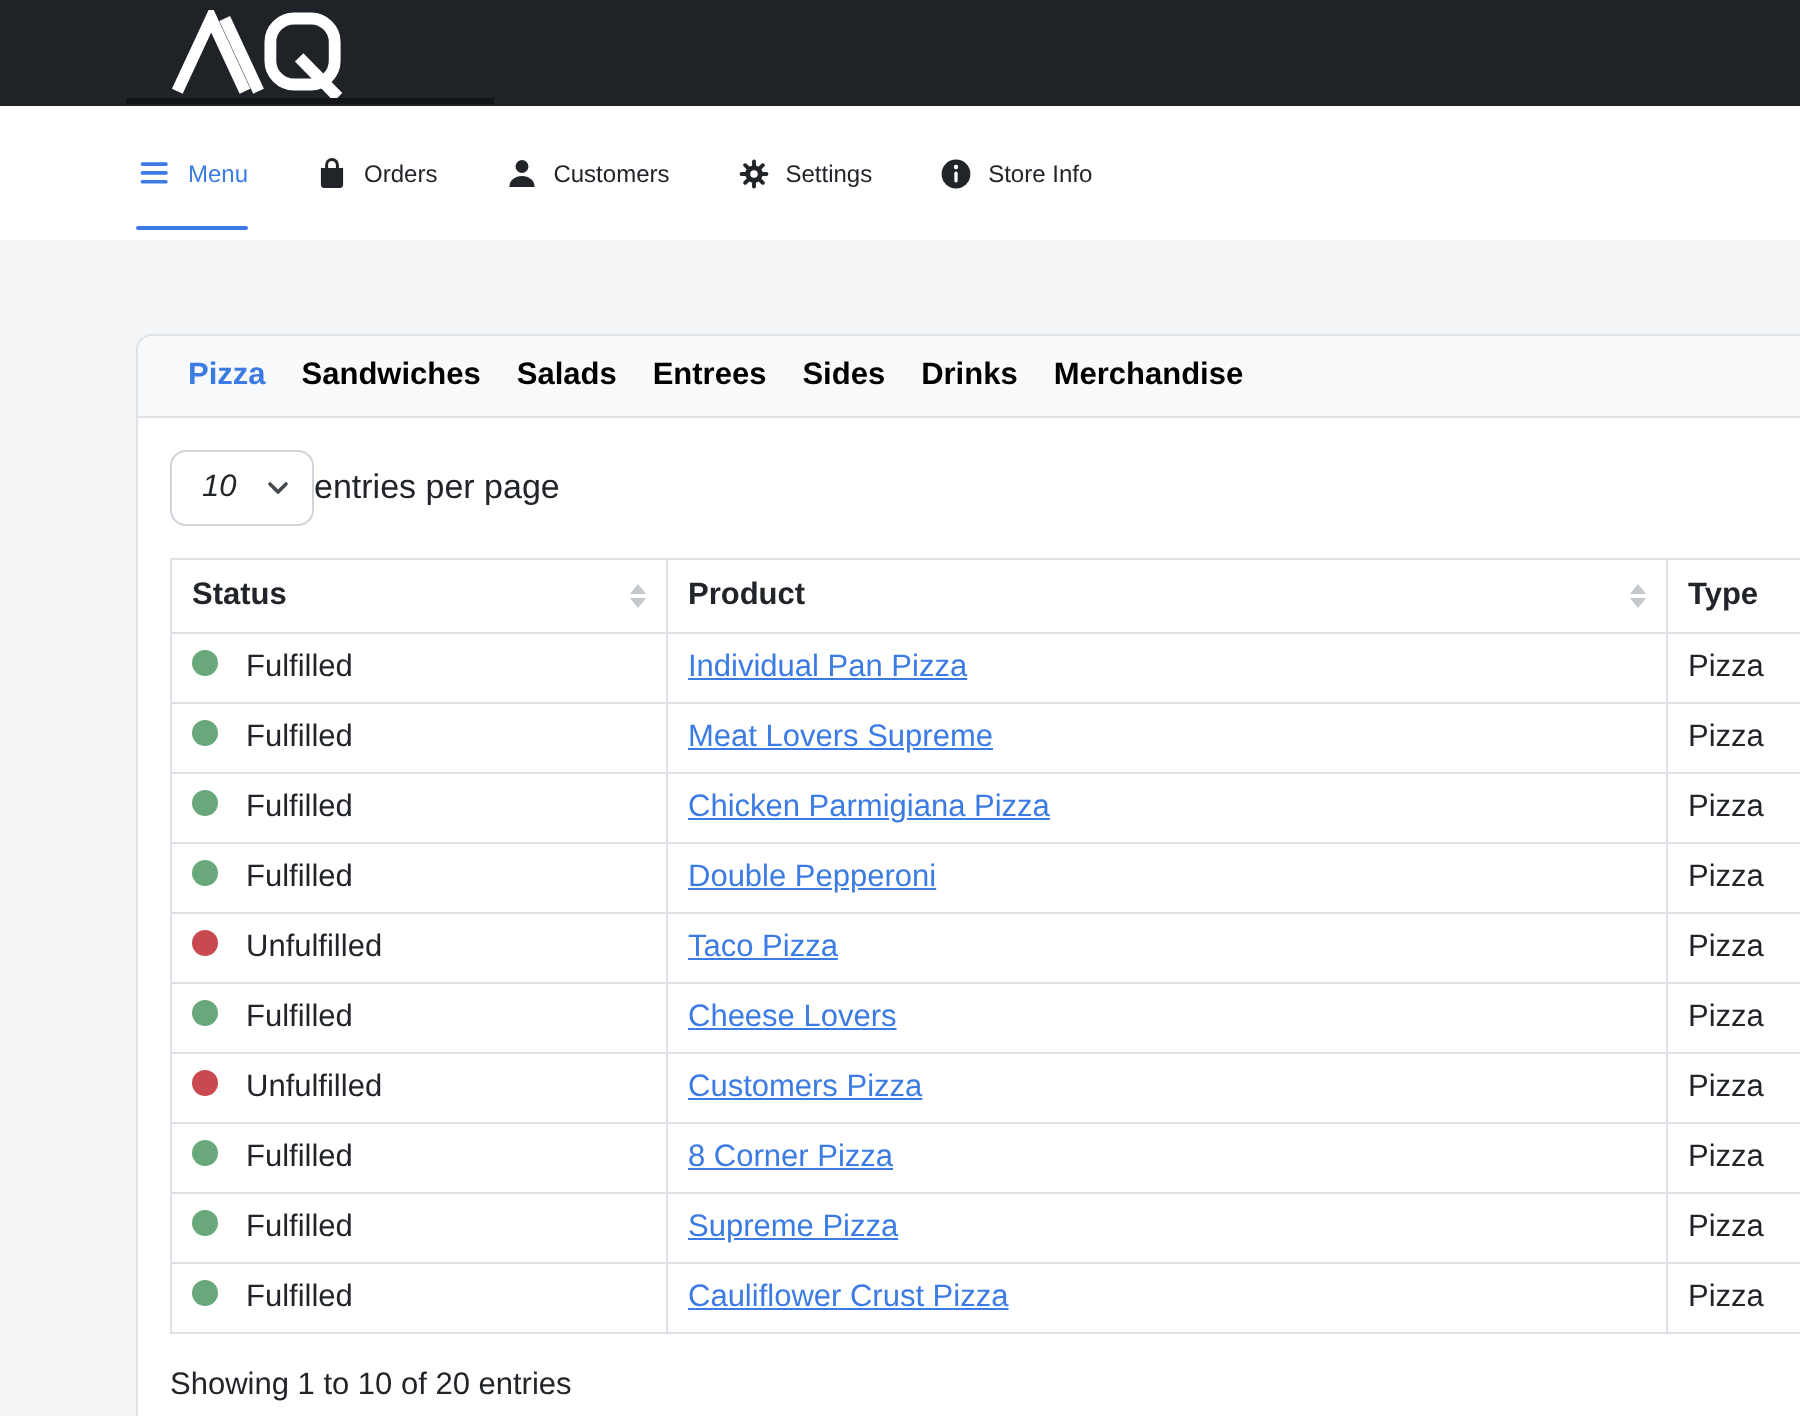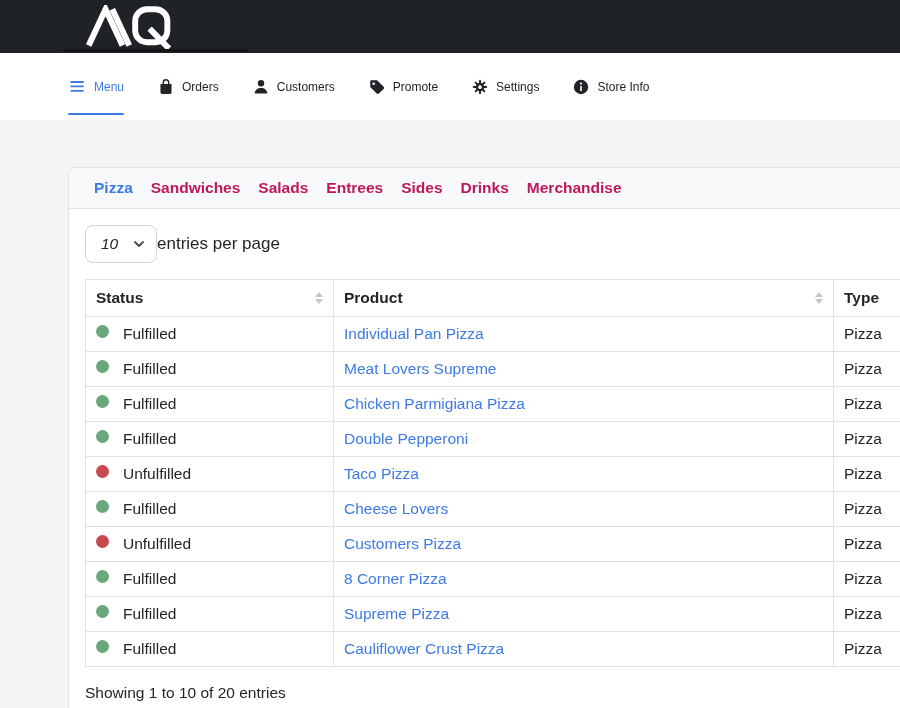--- a/index.html
+++ b/index.html
@@ -19,39 +19,39 @@
   .nav-item { display:flex; align-items:center; gap:7px; font-size:12px; color:#212529; text-decoration:none; position:relative; cursor:pointer; }
   .nav-item .icon { display:flex; align-items:center; color:#212529; }
   .nav-item .icon svg { display:block; }
   .nav-item.active { color:var(--accent,#3d7be4); }
   .nav-item.active .icon { color:var(--accent,#3d7be4); }
   .nav-item.active::after { content:""; position:absolute; left:0; right:0; bottom:5px; height:2px; background:var(--accent,#3d7be4); border-radius:2px; }
   
   .content { padding:47px 0 0 68px; }
   .card { width:860px; background:#fff; border:1px solid #dee2e6; border-radius:8px 8px 0 0; }
   .card-tabs { display:flex; align-items:center; height:41px; background:#f8f9fa; border-bottom:1px solid #dee2e6; padding:0 16px; border-radius:8px 8px 0 0; }
-  .tab { font-weight:700; font-size:15.5px; color:#be185d; padding:0 9px; text-decoration:none; cursor:pointer; }
+  .tab { font-weight:700; font-size:15.5px; color:#000000; padding:0 9px; text-decoration:none; cursor:pointer; }
   .tab.active { color:var(--accent,#3d7be4); }
   .card-body { padding:16px; }
   
   .entries-row { display:flex; align-items:center; margin-bottom:16px; }
   .select-box { display:inline-flex; align-items:center; justify-content:space-between; width:72px; height:38px; background:#fff; border:1px solid #ced4da; border-radius:8px; padding:0 11px 0 15px; font-size:15.5px; cursor:pointer;font-style:italic; }
   .select-box .chev svg { display:block; }
   .entries-label { font-size:17px; }
   
   .menu-table { border-collapse:collapse; width:100%; table-layout:fixed; font-size:15.5px; }
   .menu-table th, .menu-table td { border:1px solid #dee2e6; padding:8px 10px; text-align:left; vertical-align:middle; }
   .menu-table th { font-weight:700; position:relative; padding:9px 10px; }
   .sort { position:absolute; right:10px; top:50%; transform:translateY(-50%); display:flex; flex-direction:column; gap:2px; }
   .sort i { display:block; width:0; height:0; border-left:4px solid transparent; border-right:4px solid transparent; }
   .sort .up { border-bottom:5px solid #c3c8cd; }
   .sort .down { border-top:5px solid #c3c8cd; }
   .status-wrap { display:flex; align-items:flex-start; gap:14px; }
   .dot { width:13px; height:13px; border-radius:50%; flex:0 0 auto; }
-  .plink { color:var(--accent,#3d7be4); cursor:pointer;margin-top:41px; }
+  .plink { color:var(--accent,#3d7be4); text-decoration:underline; cursor:pointer;margin-top:41px; }
   .summary { margin-top:17px; font-size:15.5px; color:#212529; }
 </style>
 </head>
 <body>
 
 <header class="topbar">
   <a class="logo" title="">
     <svg viewBox="0 0 202 104" width="120" height="44">
       <g fill="none" stroke="#ffffff" stroke-width="14" stroke-linejoin="miter">
         <path d="M8 96 L48 10 L88 96"></path>
@@ -85,29 +85,20 @@
       <span>Orders</span>
     </a>
     <a class="nav-item">
       <span class="icon">
         <svg viewBox="0 0 24 24" width="18" height="18" fill="currentColor">
           <circle cx="12" cy="7" r="4.3"></circle>
           <path d="M3.6 20.6c0-4.6 3.8-7.3 8.4-7.3s8.4 2.7 8.4 7.3z"></path>
         </svg>
       </span>
       <span>Customers</span>
-    </a>
-    <a class="nav-item">
-      <span class="icon">
-        <svg viewBox="0 0 24 24" width="18" height="18" fill="currentColor">
-          <path d="M3 11.3V4.2C3 3.5 3.5 3 4.2 3h7.1c.6 0 1.1.2 1.5.6l8 8c.8.8.8 2.1 0 2.9l-6.3 6.3c-.8.8-2.1.8-2.9 0l-8-8c-.4-.4-.6-.9-.6-1.5z"></path>
-          <circle cx="7.6" cy="7.6" r="1.7" fill="#fff"></circle>
-        </svg>
-      </span>
-      <span>Promote</span>
     </a>
     <a class="nav-item">
       <span class="icon">
         <svg viewBox="0 0 24 24" width="18" height="18" fill="currentColor">
           <g>
             <rect x="10.7" y="2.4" width="2.6" height="19.2" rx="1.3"></rect>
             <rect x="10.7" y="2.4" width="2.6" height="19.2" rx="1.3" transform="rotate(45 12 12)"></rect>
             <rect x="10.7" y="2.4" width="2.6" height="19.2" rx="1.3" transform="rotate(90 12 12)"></rect>
             <rect x="10.7" y="2.4" width="2.6" height="19.2" rx="1.3" transform="rotate(135 12 12)"></rect>
             <circle cx="12" cy="12" r="5.8"></circle>

